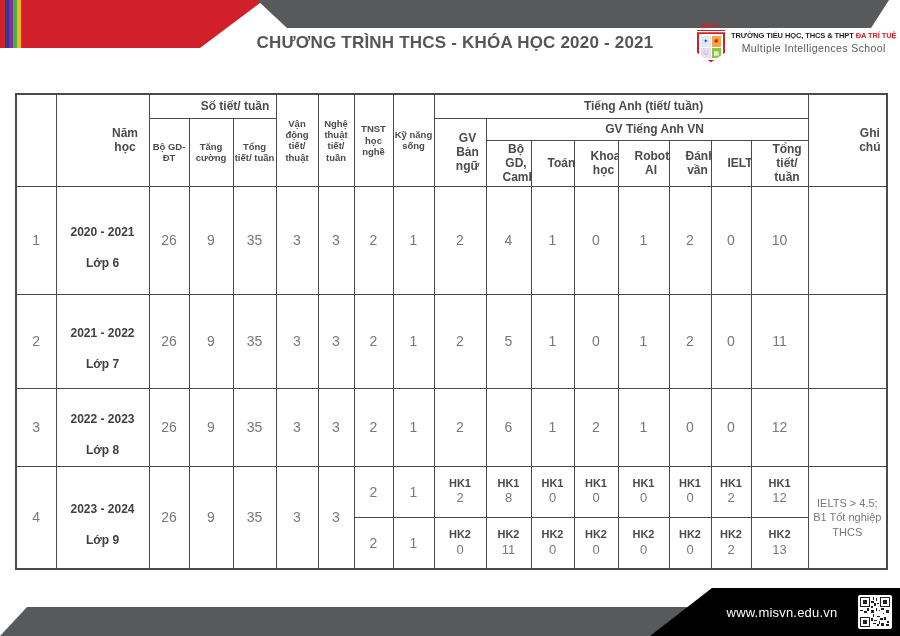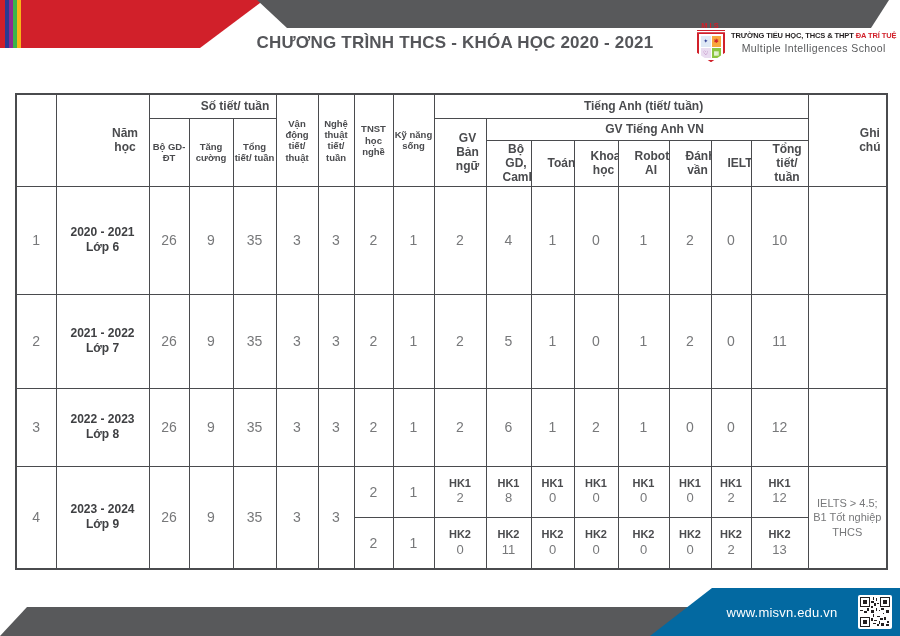--- a/index.html
+++ b/index.html
@@ -19,21 +19,21 @@
   .stripe.yellow { left:17px; background:#f9b316; }
   .top-gray {
     position:absolute; left:253px; top:0; width:636px; height:28px; background:#58595b;
     clip-path: polygon(4px 0, 636px 0, 618px 28px, 34px 28px);
   }
   .bottom-gray {
     position:absolute; left:0; top:607px; width:690px; height:29px; background:#58595b;
     clip-path: polygon(27px 0, 690px 0, 690px 29px, 0 29px);
   }
   .bottom-red {
-    position:absolute; left:650px; top:588px; width:250px; height:48px; background:#0369a1;
+    position:absolute; left:650px; top:588px; width:250px; height:48px; background:#000000;
     clip-path: polygon(62px 0, 250px 0, 250px 48px, 0 48px);
   }
   .website { position:absolute; left:62px; top:0; width:140px; height:48px;
     display:flex; align-items:center; justify-content:center;
     color:#fff; font-size:13px; letter-spacing:.2px; }
   .qr-box { position:absolute; right:8px; top:7px; width:34px; height:34px;
     background:#fff; border-radius:2px; display:flex; align-items:center; justify-content:center; }
 
   
   .title-wrap { position:absolute; left:240px; top:33px; width:430px; text-align:center; color:#55565a; }
@@ -60,21 +60,21 @@
   
   table.schedule { position:absolute; left:15px; top:93px; width:871px;
     border-collapse:collapse; table-layout:fixed; border:2px solid #4a4b4e; }
   .schedule th, .schedule td { border:1px solid #4a4b4e; text-align:center; vertical-align:middle;
     padding:1px; overflow:hidden; }
   .schedule th { color:#4a4b4e; font-weight:bold; font-size:9.5px; line-height:1.2; }
   th.big { font-size:12px;padding-left:46px; }
   th.mid { font-size:12px;padding-left:16px; }
   .num { color:#77787a; font-size:14px; font-weight:normal; }
   .year-cell { line-height:1.25; }
-  .year-line, .grade-line { font-weight:bold; color:#3f4043; font-size:12px; }
+  .year-line, .grade-line { font-weight:bold; color:#3f4043; font-size:12px;margin-top:16px; }
   .hk-label { font-weight:bold; color:#4a4b4e; font-size:11px; line-height:1.3; }
   .hk-value { color:#77787a; font-size:13px; line-height:1.3; }
   .note { color:#77787a; font-size:11px; line-height:1.3; padding:2px 6px; }
   tr.h-a { height:24px; } tr.h-b { height:22px; } tr.h-c { height:46px; }
   tr.r1 { height:108px; } tr.r2 { height:94px; } tr.r3 { height:78px; }
   tr.r4a { height:51px; } tr.r4b { height:52px; }
 </style>
 </head>
 <body>
 

